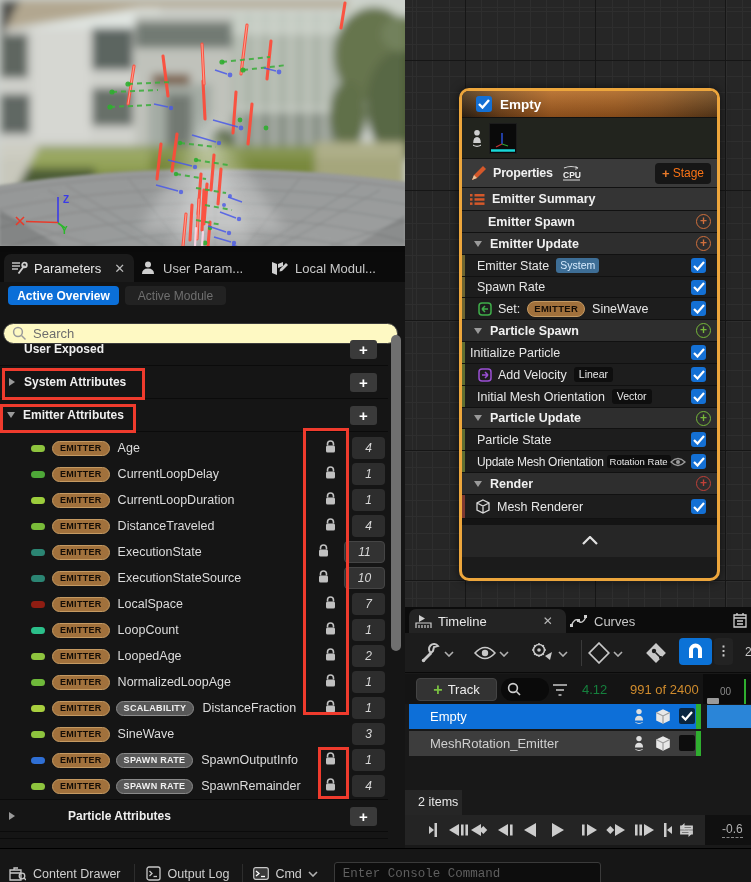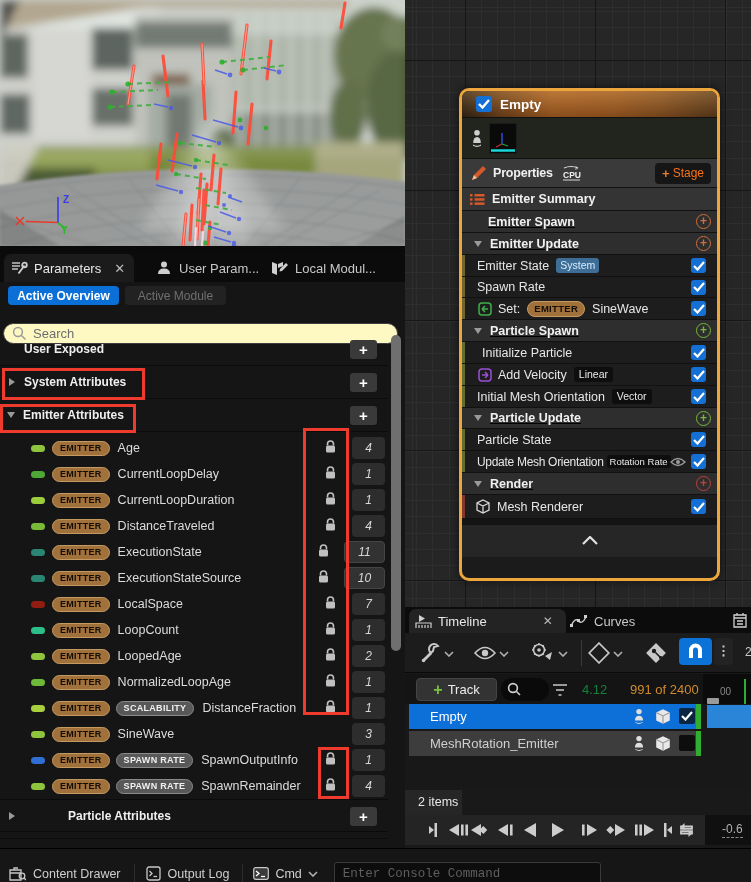--- a/index.html
+++ b/index.html
@@ -37,21 +37,21 @@
  background-image:
   repeating-linear-gradient(to right,#161616 0 1px,transparent 1px 130px),
   repeating-linear-gradient(to bottom,#161616 0 1px,transparent 1px 130px),
   repeating-linear-gradient(to right,#2e2e2e 0 1px,transparent 1px 16.3px),
   repeating-linear-gradient(to bottom,#2e2e2e 0 1px,transparent 1px 16.3px);
  background-position:60px 60px,60px 60px,11px 11px,11px 11px;}
 
 #node{left:459px;top:88px;width:261px;height:493px;background:#1b1b1b;border:3px solid #eda63c;border-radius:10px;
   overflow:hidden;box-shadow:0 0 10px rgba(0,0,0,.6);}
 .nrow{position:relative;width:100%;display:flex;align-items:center;border-bottom:1px solid #111;}
-.nsec{background:#2e2e2e;text-decoration:underline;}
+.nsec{background:#2e2e2e;}
 .nitem{background:#1d1d1d;}
 .ncheck{position:absolute;right:11px;width:15px;height:15px;background:#1470d4;border-radius:3px;}
 .ncircle{position:absolute;right:6px;width:15px;height:15px;border-radius:50%;font-size:12px;line-height:13px;text-align:center;font-weight:bold;}
 .ntxt{color:#e6e6e6;font-size:12.5px;}
 .nhdr{color:#f0f0f0;font-weight:bold;font-size:12.5px;}
 .dbadge{background:#0e0e0e;color:#e8e8e8;font-size:10.5px;border-radius:3px;padding:1px 5px;margin-left:7px;line-height:1.25;}
 
 #tl{left:405px;top:607px;width:346px;height:241px;background:#191919;}
 
 #bb{left:0;top:848px;width:751px;height:50px;background:#161616;border-top:1px solid #000;color:#cfcfcf;font-size:12.5px;}
@@ -259,21 +259,21 @@
               <line x1="1" y1="8" x2="7" y2="8"></line>
             </g>
           <g stroke="#cfcfcf" stroke-width="1.8" fill="none">
               <path d="M13.5 4.5 L7.5 12.5"></path>
               <circle cx="13.5" cy="4" r="2.3"></circle>
             </g>
         </svg>
         <span style="font-size:13px;color:#e8e8e8;">Parameters</span>
         <span style="margin-left:13px;color:#bbb;font-size:13px;">✕</span>
       </div>
-      <div class="ltab" style="left:156px;">
+      <div class="ltab" style="left:140px;">
         <svg width="16" height="16" viewBox="0 0 16 16" style="margin-right:7px">
             <circle cx="8" cy="4.5" r="3" fill="#cfcfcf"></circle>
             <path d="M2 14 Q2 8.5 8 8.5 Q14 8.5 14 14 Z" fill="#cfcfcf"></path>
           </svg>
         <span style="color:#c8c8c8;">User Param...</span>
       </div>
       <div class="ltab" style="left:271px;">
         <svg width="18" height="15" viewBox="0 0 18 15" style="margin-right:6px">
             <path d="M1 1 L6 3 L6 14 L1 12 Z" fill="#cfcfcf"></path>
             <path d="M7 3 L12 1 L12 5 L7 7 Z" fill="#cfcfcf"></path>
@@ -547,21 +547,21 @@
             <path d="M1 5 L4.5 8.5 L11 1" stroke="#fff" stroke-width="2.2" fill="none"></path>
           </svg>
         </span>
       </div>
     <div class="nrow nsec" style="height:22px;">
         <span class="tri-d" style="margin-left:12px;"></span>
         <span class="nhdr" style="margin-left:8px;">Particle Spawn</span>
         <span class="ncircle" style="border:1.5px solid #76b83a;color:#76b83a;">+</span>
       </div>
     <div class="nrow nitem" style="height:22px;box-shadow:inset 3px 0 0 #5f6e30;">
-        <span class="ntxt" style="margin-left:20px;">Initialize Particle</span>
+        <span class="ntxt" style="margin-left:8px;">Initialize Particle</span>
         <span class="ncheck">
           <svg width="12" height="10" viewBox="0 0 12 10" style="position:absolute;left:1.5px;top:2.5px;">
             <path d="M1 5 L4.5 8.5 L11 1" stroke="#fff" stroke-width="2.2" fill="none"></path>
           </svg>
         </span>
       </div>
     <div class="nrow nitem" style="height:22px;box-shadow:inset 3px 0 0 #5f6e30;">
       <svg width="14" height="14" viewBox="0 0 14 14" style="margin-left:16px;">
           <rect x="1" y="1" width="12" height="12" rx="3" fill="none" stroke="#9a4fd4" stroke-width="1.5"></rect>
           <path d="M4 7 H10 M10 7 L7 4 M10 7 L7 10" stroke="#9a4fd4" stroke-width="1.5" fill="none"></path>

